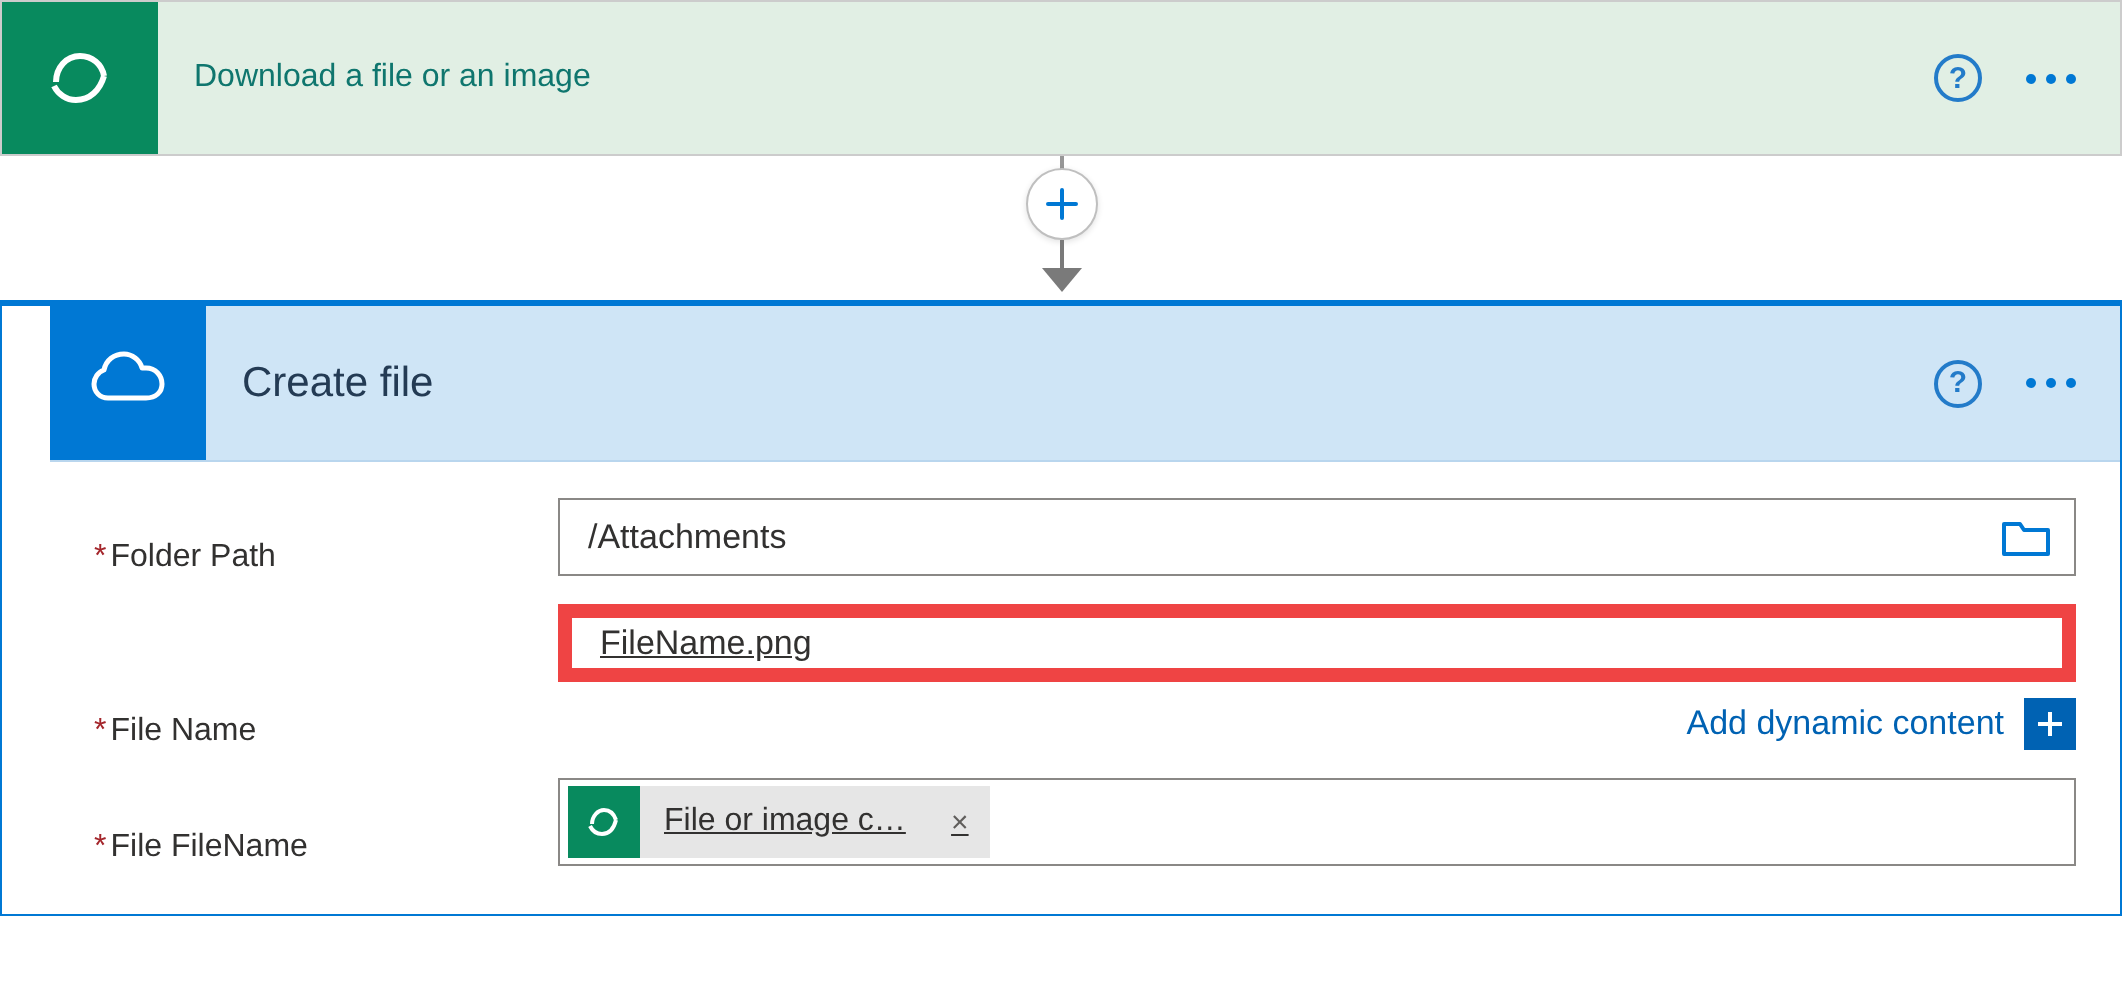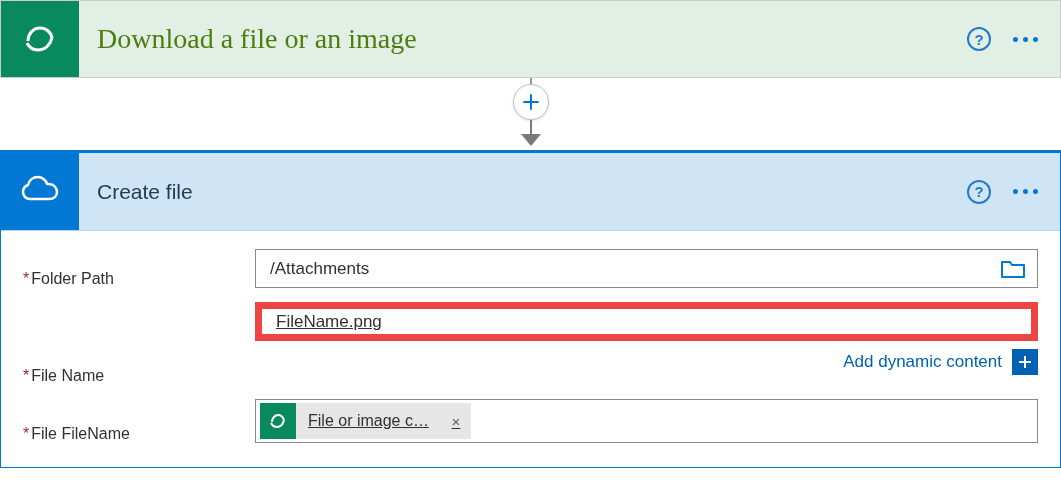--- a/index.html
+++ b/index.html
@@ -26,23 +26,22 @@
     display: flex;
     align-items: center;
     justify-content: center;
   }
   .action1 .tile svg { width: 44px; height: 44px; }
   .action1 .title-area {
     flex: 1;
     display: flex;
     align-items: center;
     padding: 0 18px;
-    font-size: 28px;
-    color: #4d7c0f;
-    font-family: Liberation Serif, serif;
+    font-size: 16px;
+    color: #0f766e;
   }
   .hdr-actions {
     display: flex;
     align-items: center;
     gap: 22px;
     padding-right: 22px;
   }
   .help-circle {
     width: 24px; height: 24px;
     border: 2px solid #237bc9;
@@ -113,20 +112,21 @@
     width: 0; height: 0;
     border-left: 10px solid transparent;
     border-right: 10px solid transparent;
     border-top: 12px solid #7a7a7a;
   }
 
   
   .action2-wrap {
     border: 1px solid #0078d4;
     border-top: 3px solid #0078d4;
+    padding-left: 24px;
   }
   .action2-header {
     display: flex;
     align-items: stretch;
     background: #cfe5f6;
     height: 78px;
     border-bottom: 1px solid #b9d6ee;
   }
   .action2-header .tile {
     width: 78px;
@@ -197,21 +197,21 @@
     border: 7px solid #ef4444;
     text-decoration: underline;
   }
 
   .add-dyn-row {
     display: flex;
     justify-content: flex-end;
     align-items: center;
     gap: 10px;
     margin-top: 8px;
-    margin-bottom: 10px;
+    margin-bottom: 0;
   }
   .add-dyn-link {
     color: #0062b3;
     font-size: 17px;
     cursor: pointer;
   }
   .add-dyn-btn {
     width: 26px; height: 26px;
     background: #0062b3;
     color: #fff;

